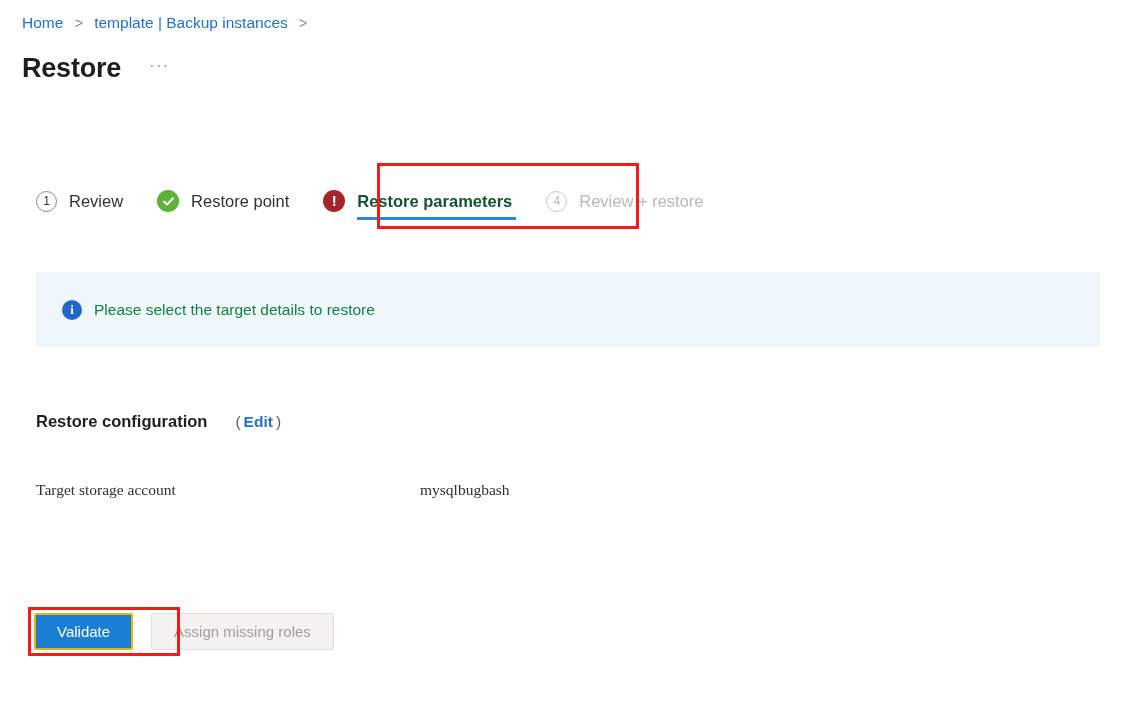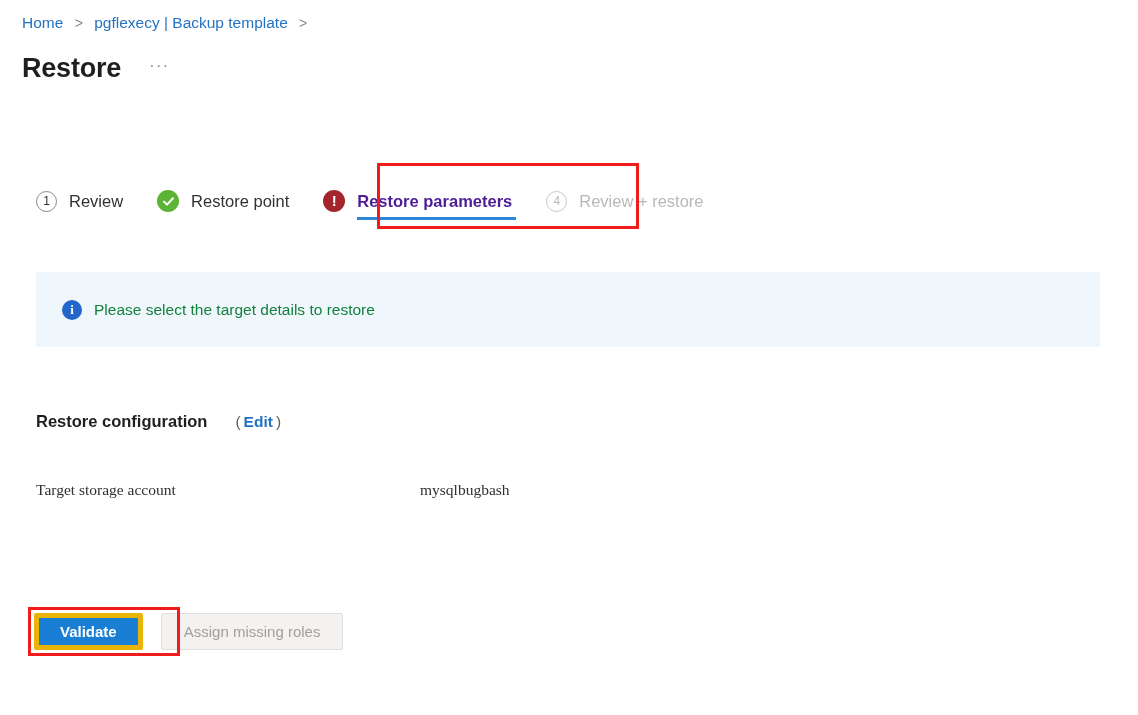--- a/index.html
+++ b/index.html
@@ -75,21 +75,21 @@
     cursor: pointer;
     position: relative;
   }
   .step + .step { margin-left: 34px; }
   .step-label {
     font-size: 16.5px;
     margin-left: 12px;
     color: #323130;
     white-space: nowrap;
   }
-  .step.current .step-label { font-weight: bold; color: #4c1d95; }
+  .step.current .step-label { font-weight: bold; color: #14532d; }
   .step.disabled .step-label { color: #b9b8b6; }
 
   .num-circle {
     width: 21px;
     height: 21px;
     border-radius: 50%;
     border: 1px solid #8a8886;
     color: #323130;
     font-size: 12px;
     display: flex;
@@ -221,41 +221,41 @@
     border-radius: 2px;
     box-sizing: border-box;
     display: flex;
     align-items: center;
     justify-content: center;
     white-space: nowrap;
   }
   .btn-primary {
     background: #1a7fd4;
     color: #ffffff;
-    border: 5px solid #eab308;
-    font-weight: bold;
+    border: 2px solid #eab308;
+    font-weight: normal;
     padding: 0 21px;
     cursor: pointer;
   }
   .btn-disabled {
     background: #f3f2f1;
     color: #a19f9d;
     border: 1px solid #e1dfdd;
     padding: 0 22px;
     cursor: default;
   }
   .btn + .btn { margin-left: 18px; }
 </style>
 </head>
 <body>
 
 <div class="breadcrumb">
   <span class="crumb-link">Home</span>
   <span class="crumb-sep">&gt;</span>
-  <span class="crumb-link">pgflexecy | Backup template</span>
+  <span class="crumb-link">template | Backup instances</span>
   <span class="crumb-sep">&gt;</span>
 </div>
 
 <div class="page-title-row">
   <div class="page-title">Restore</div>
   <div class="title-ellipsis">···</div>
 </div>
 
 <div class="wizard">
 

